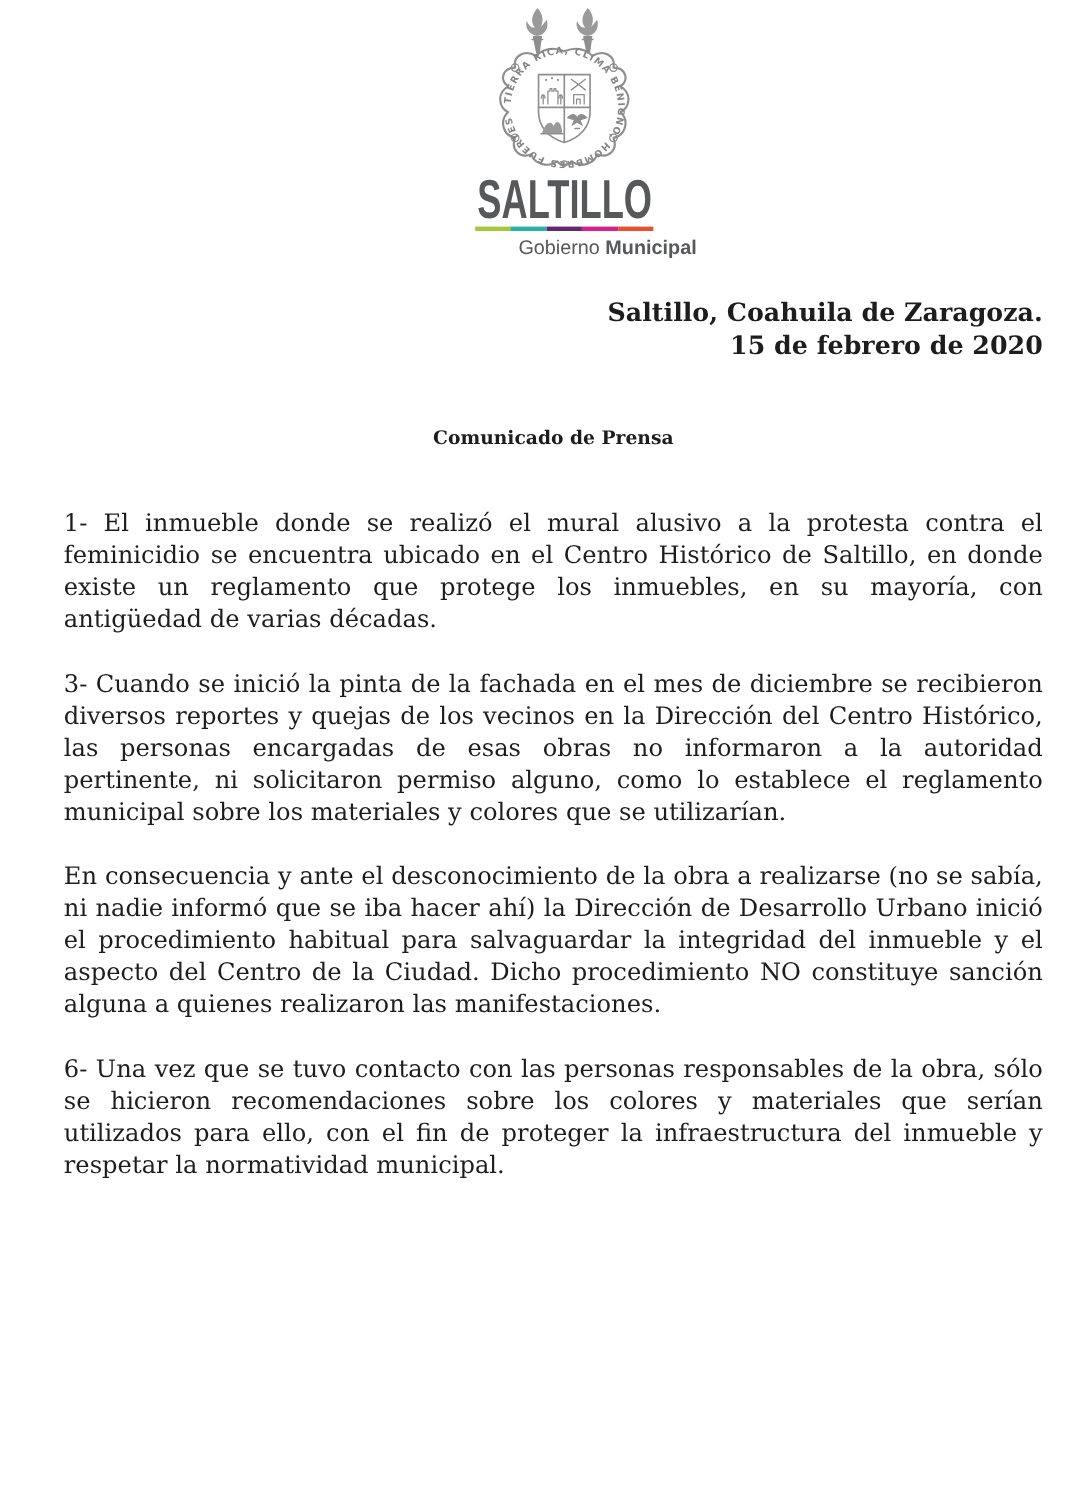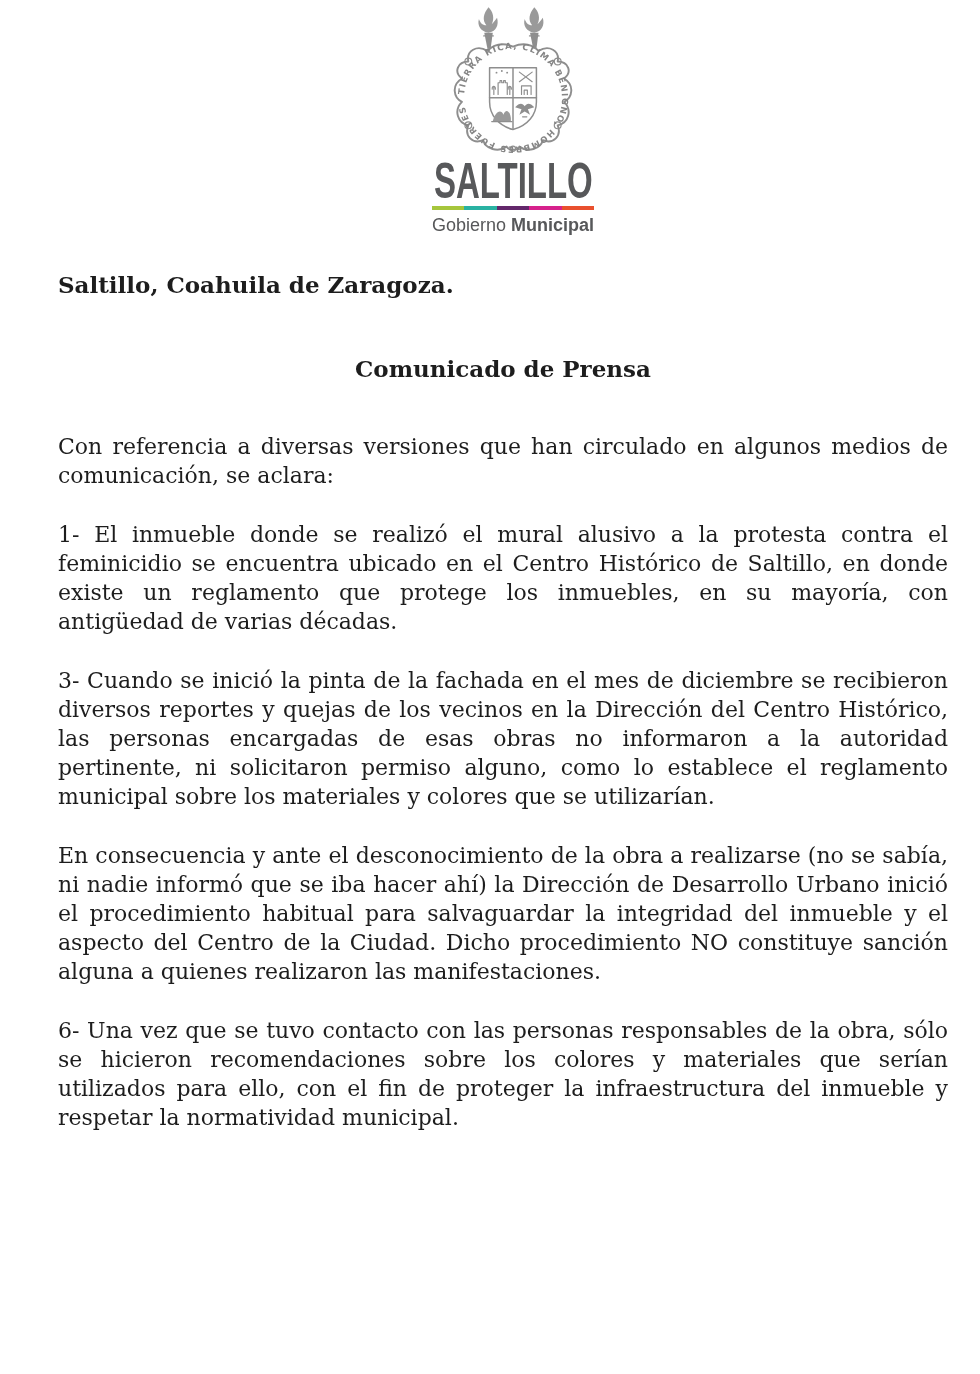--- a/index.html
+++ b/index.html
@@ -40,36 +40,38 @@
     display:flex;
   }
   .stripe span{flex:1;height:100%;display:block;}
   .gob-sub{
     margin-top:4px;
     font-family:"Liberation Sans",sans-serif;
     font-size:18px;
     line-height:22px;
     color:#57585a;
     white-space:nowrap;
+    text-align:right;
   }
   .gob-sub .bold{font-weight:700;}
   
   .content{
     position:absolute;
     left:58px;right:32px;top:270px;
   }
   .dateline{
     font-weight:700;
     font-size:23px;
     line-height:30px;
+    text-align:right;
   }
   .doc-title{
     margin-top:54px;
     font-weight:700;
-    font-size:23px;
+    font-size:17px;
     line-height:30px;
     text-align:center;
   }
   .body-text p{
     margin:0 0 30px 0;
     font-size:22px;
     line-height:29px;
     text-align:justify;
   }
   .body-text p:first-child{margin-top:48px;}
@@ -160,26 +162,26 @@
         <span class="bold">Municipal</span>
       </div>
 
     </div>
   </div>
 
   <div class="content">
 
     <div class="dateline">
       <div>Saltillo, Coahuila de Zaragoza.</div>
+      <div>15 de febrero de 2020</div>
     </div>
 
     <div class="doc-title">Comunicado de Prensa</div>
 
     <div class="body-text">
-      <p>Con referencia a diversas versiones que han circulado en algunos medios de comunicación, se aclara:</p>
       <p>1- El inmueble donde se realizó el mural alusivo a la protesta contra el feminicidio se encuentra ubicado en el Centro Histórico de Saltillo,  en donde existe un reglamento que protege los inmuebles, en su mayoría, con antigüedad de varias décadas.</p>
       <p>3- Cuando se inició la pinta de la fachada en el mes de diciembre se recibieron diversos reportes y quejas de los vecinos en la Dirección del Centro Histórico, las personas encargadas de esas obras no informaron a la autoridad pertinente, ni solicitaron permiso alguno, como lo establece el reglamento municipal sobre los materiales y colores que se utilizarían.</p>
       <p>En consecuencia y ante el desconocimiento de la obra a realizarse (no se sabía, ni nadie informó que se iba hacer ahí) la Dirección de Desarrollo Urbano inició el procedimiento habitual para salvaguardar la integridad del  inmueble y el aspecto del Centro de la Ciudad. Dicho procedimiento NO constituye sanción alguna a quienes realizaron las manifestaciones.</p>
       <p>6- Una vez que se tuvo contacto con las personas responsables de la obra, sólo se hicieron recomendaciones sobre los colores y materiales que serían utilizados para ello,  con el fin de proteger la infraestructura del inmueble y respetar la normatividad municipal.</p>
     </div>
 
   </div>
 </div>
 
 </body></html>

